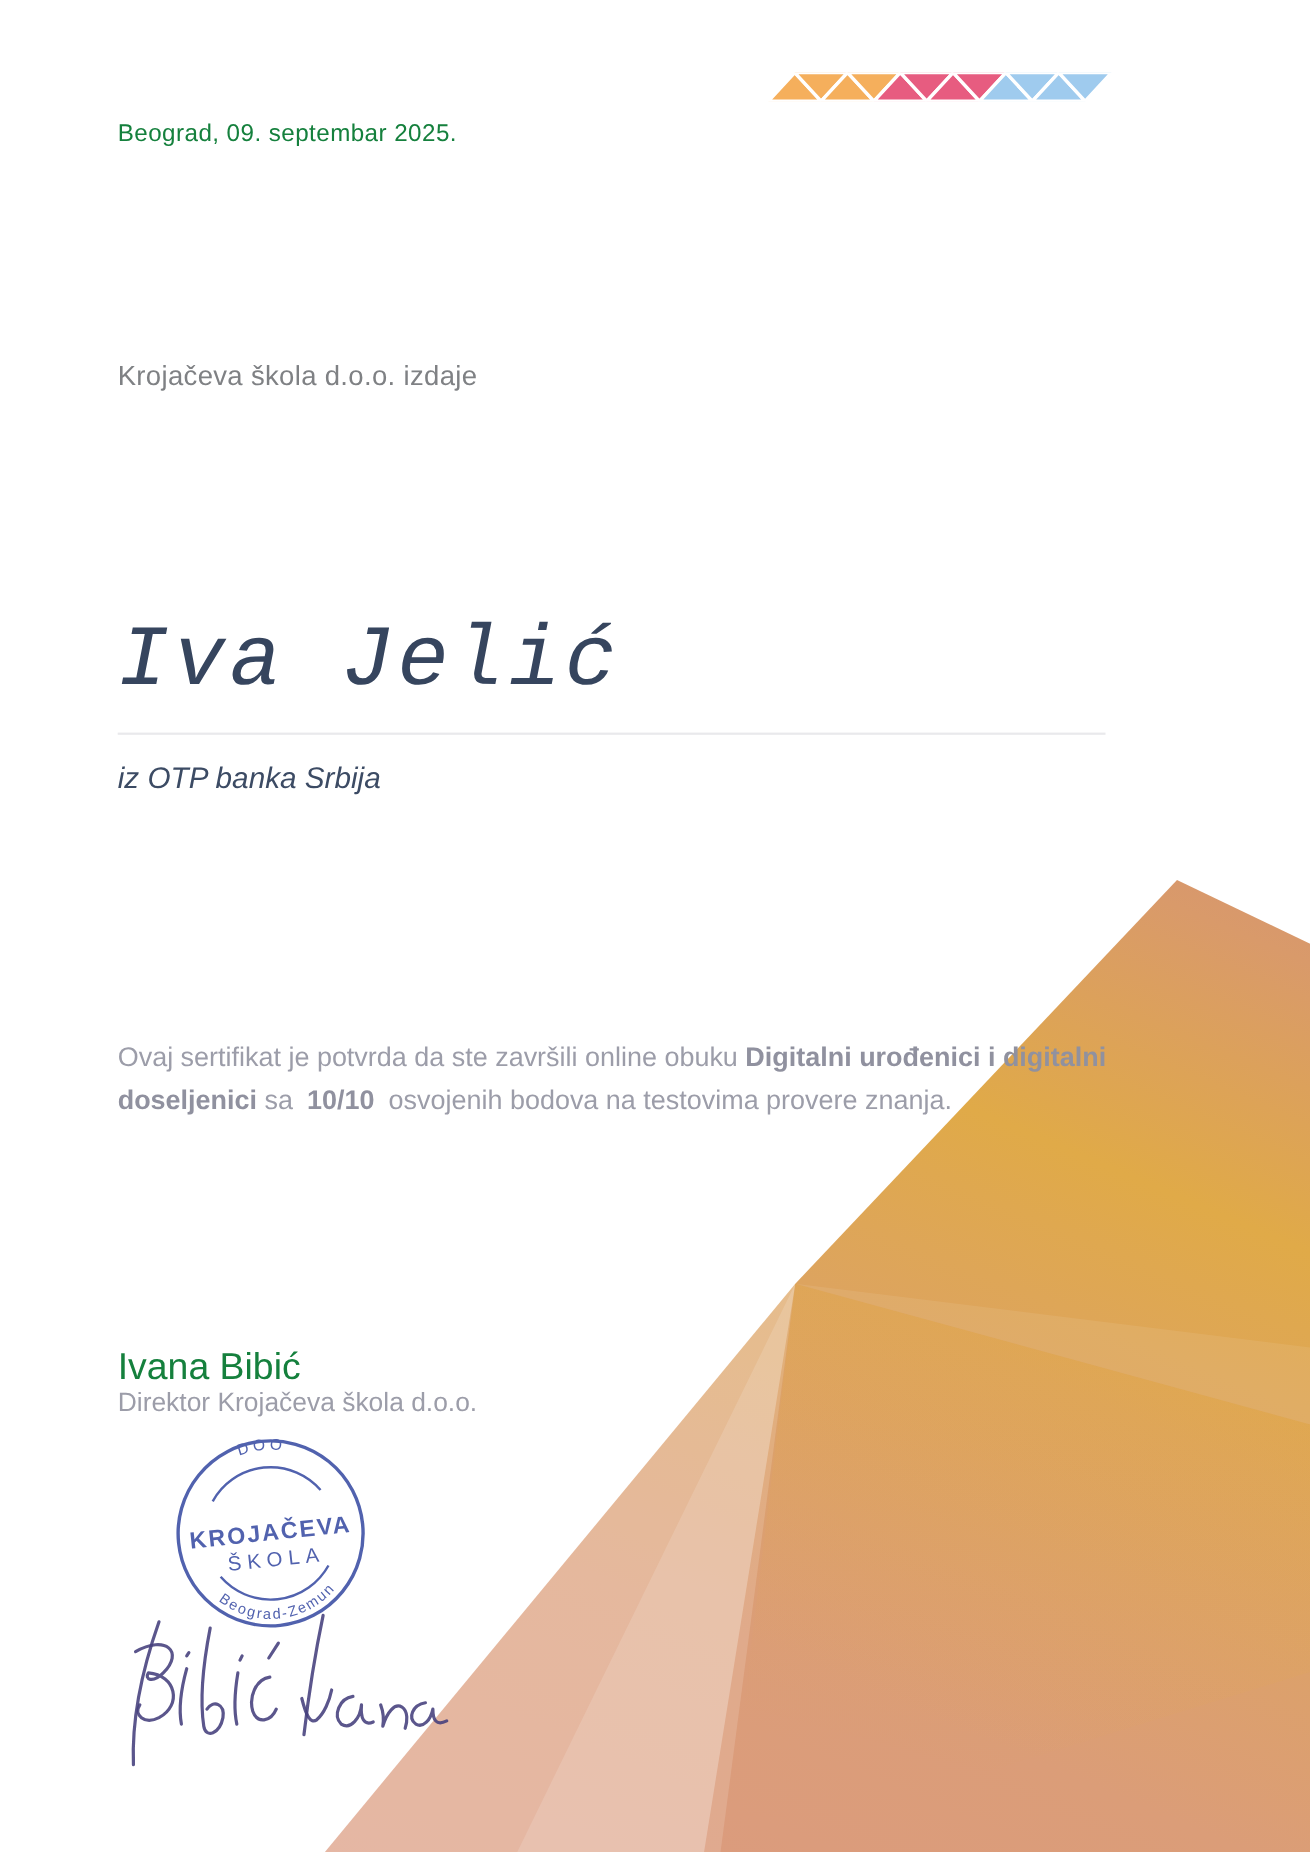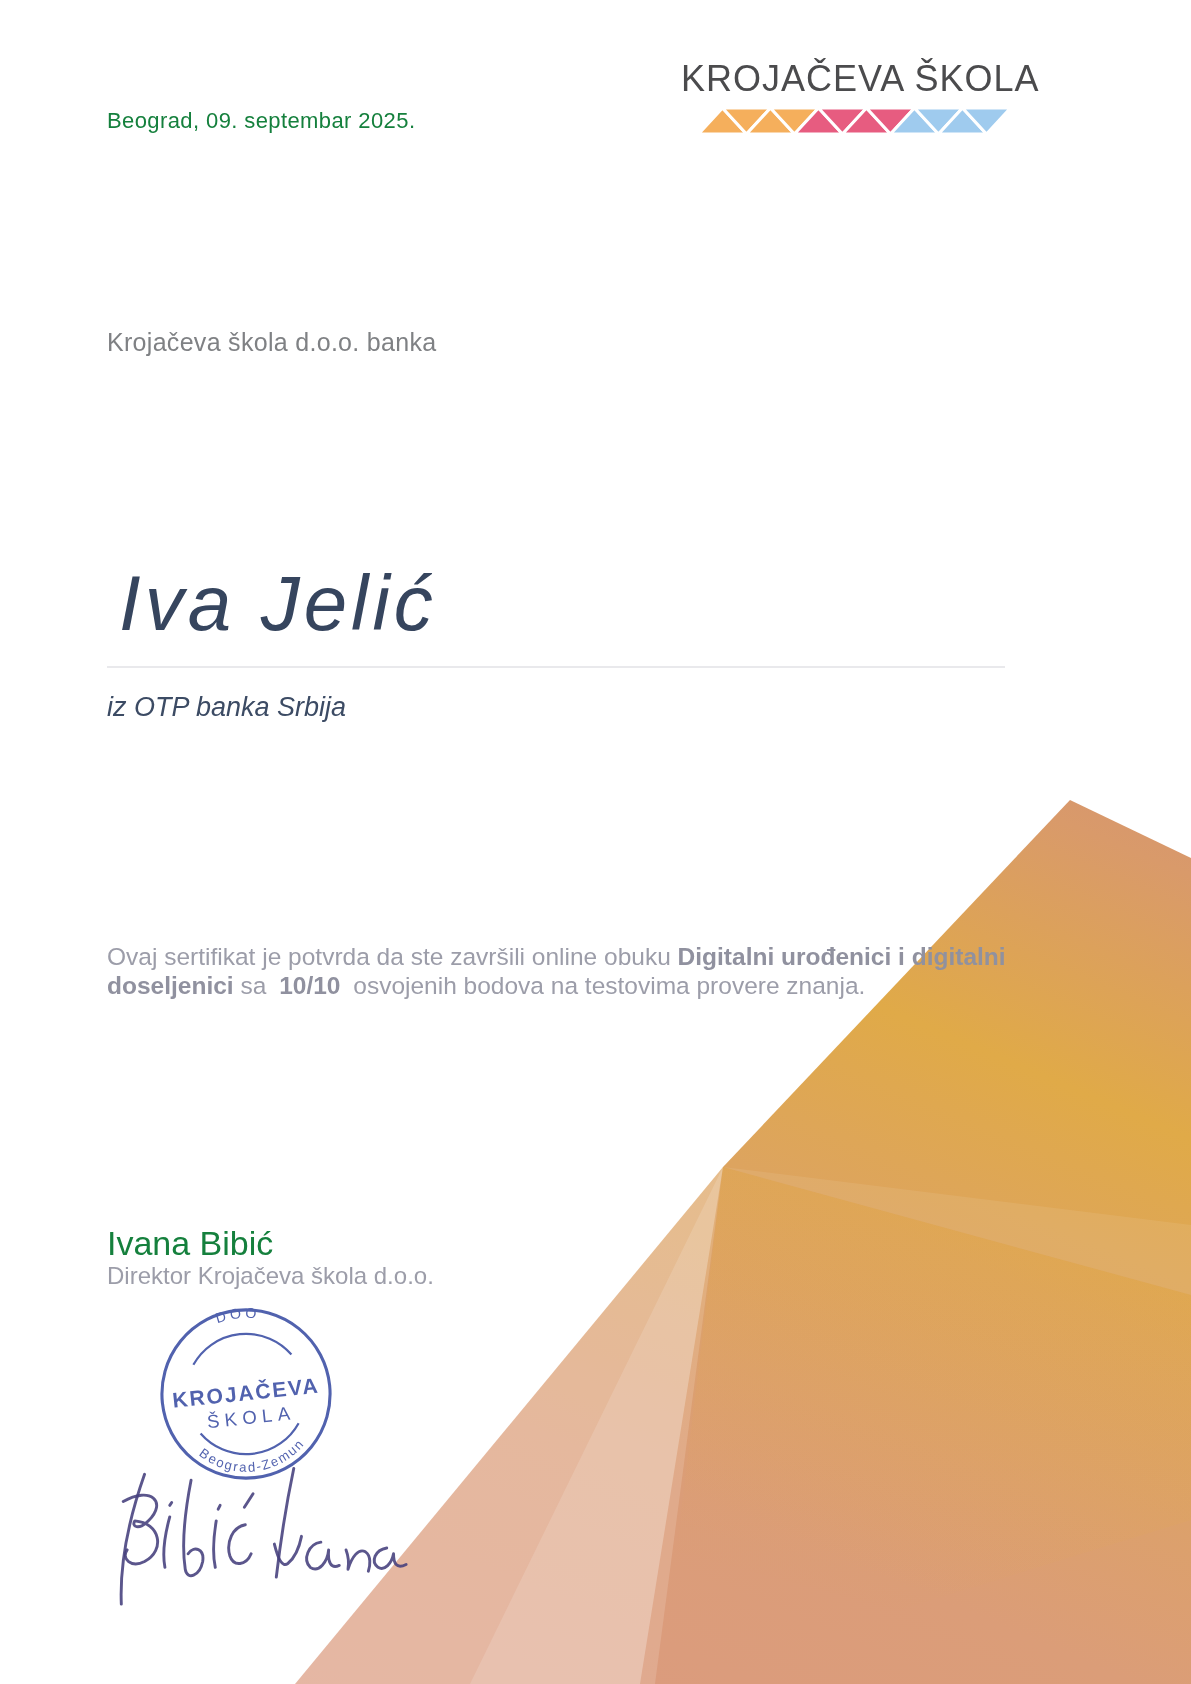--- a/index.html
+++ b/index.html
@@ -73,40 +73,40 @@
   .title{
     position:absolute;left:103px;top:352px;
     font-size:82px;line-height:1;font-weight:bold;color:#2f4157;
     font-family:"Liberation Sans","DejaVu Sans",sans-serif;
     letter-spacing:0px;
   }
 
   
   .recipient-name{
     position:absolute;left:107px;top:558px;
-    font-family:Liberation Sans, sans-serif;
-    font-style:italic;font-size:78px;color:#36455e;letter-spacing:4px;margin-left:12px;
+    font-family:Liberation Mono, monospace;
+    font-style:italic;font-size:78px;color:#36455e;letter-spacing:4px;
   }
   .name-underline{
     position:absolute;left:107px;top:666px;width:898px;height:2px;
     background:#e9e9ec;
   }
   .recipient-org{
     position:absolute;left:107px;top:692px;
     font-style:italic;font-weight:normal;font-size:27px;color:#3c4b64;
   }
 
   
   .congrats-heading{
     position:absolute;left:107px;top:862px;
     font-size:38px;color:#35495f;letter-spacing:1px;
   }
   .congrats-body{
     position:absolute;left:107px;top:942px;width:920px;
-    font-size:24.5px;line-height:29px;color:#9c9da9;
+    font-size:24.5px;line-height:39px;color:#9c9da9;
   }
   .congrats-body b{color:#90919f;font-weight:bold;}
   .score{margin:0 6px;}
 
   
   .sig-name{
     position:absolute;left:107px;top:1224px;
     font-size:34px;color:#15803d;font-weight:500;
   }
   .sig-role{
@@ -143,40 +143,39 @@
 
   <div class="bg-main"></div>
   <div class="bg-facet-light"></div>
   <div class="bg-facet-mid"></div>
   <div class="bg-facet-gold"></div>
   <div class="bg-facet-pinkline"></div>
 
   <div class="date">Beograd, 09. septembar 2025.</div>
 
   <div class="logo">
-    <div class="logo-name">KROJAČEVA ŠKOLA</div>
     <svg class="logo-ribbon" width="313" height="26" viewBox="0 0 312 26">
       <g stroke="#ffffff" stroke-width="3" stroke-linejoin="round">
         <polygon class="tri-orange" points="0,26 48,26 24,0"></polygon>
         <polygon class="tri-orange" points="24,0 72,0 48,26"></polygon>
         <polygon class="tri-orange" points="48,26 96,26 72,0"></polygon>
         <polygon class="tri-orange" points="72,0 120,0 96,26"></polygon>
         <polygon class="tri-pink" points="96,26 144,26 120,0"></polygon>
         <polygon class="tri-pink" points="120,0 168,0 144,26"></polygon>
         <polygon class="tri-pink" points="144,26 192,26 168,0"></polygon>
         <polygon class="tri-pink" points="168,0 216,0 192,26"></polygon>
         <polygon class="tri-blue" points="192,26 240,26 216,0"></polygon>
         <polygon class="tri-blue" points="216,0 264,0 240,26"></polygon>
         <polygon class="tri-blue" points="240,26 288,26 264,0"></polygon>
         <polygon class="tri-blue" points="264,0 312,0 288,26"></polygon>
       </g>
     </svg>
   </div>
 
-  <div class="issuer">Krojačeva škola d.o.o. banka</div>
+  <div class="issuer">Krojačeva škola d.o.o. izdaje</div>
 
   <div class="recipient-name">Iva Jelić</div>
   <div class="name-underline"></div>
   <div class="recipient-org">iz OTP banka Srbija</div>
 
   <div class="congrats-body"><span>Ovaj sertifikat je potvrda da ste završili online obuku </span><b>Digitalni urođenici i digitalni doseljenici</b><span> sa </span><b class="score">10/10</b><span> osvojenih bodova na testovima provere znanja.</span></div>
 
   <div class="sig-name">Ivana Bibić</div>
   <div class="sig-role">Direktor Krojačeva škola d.o.o.</div>
 

